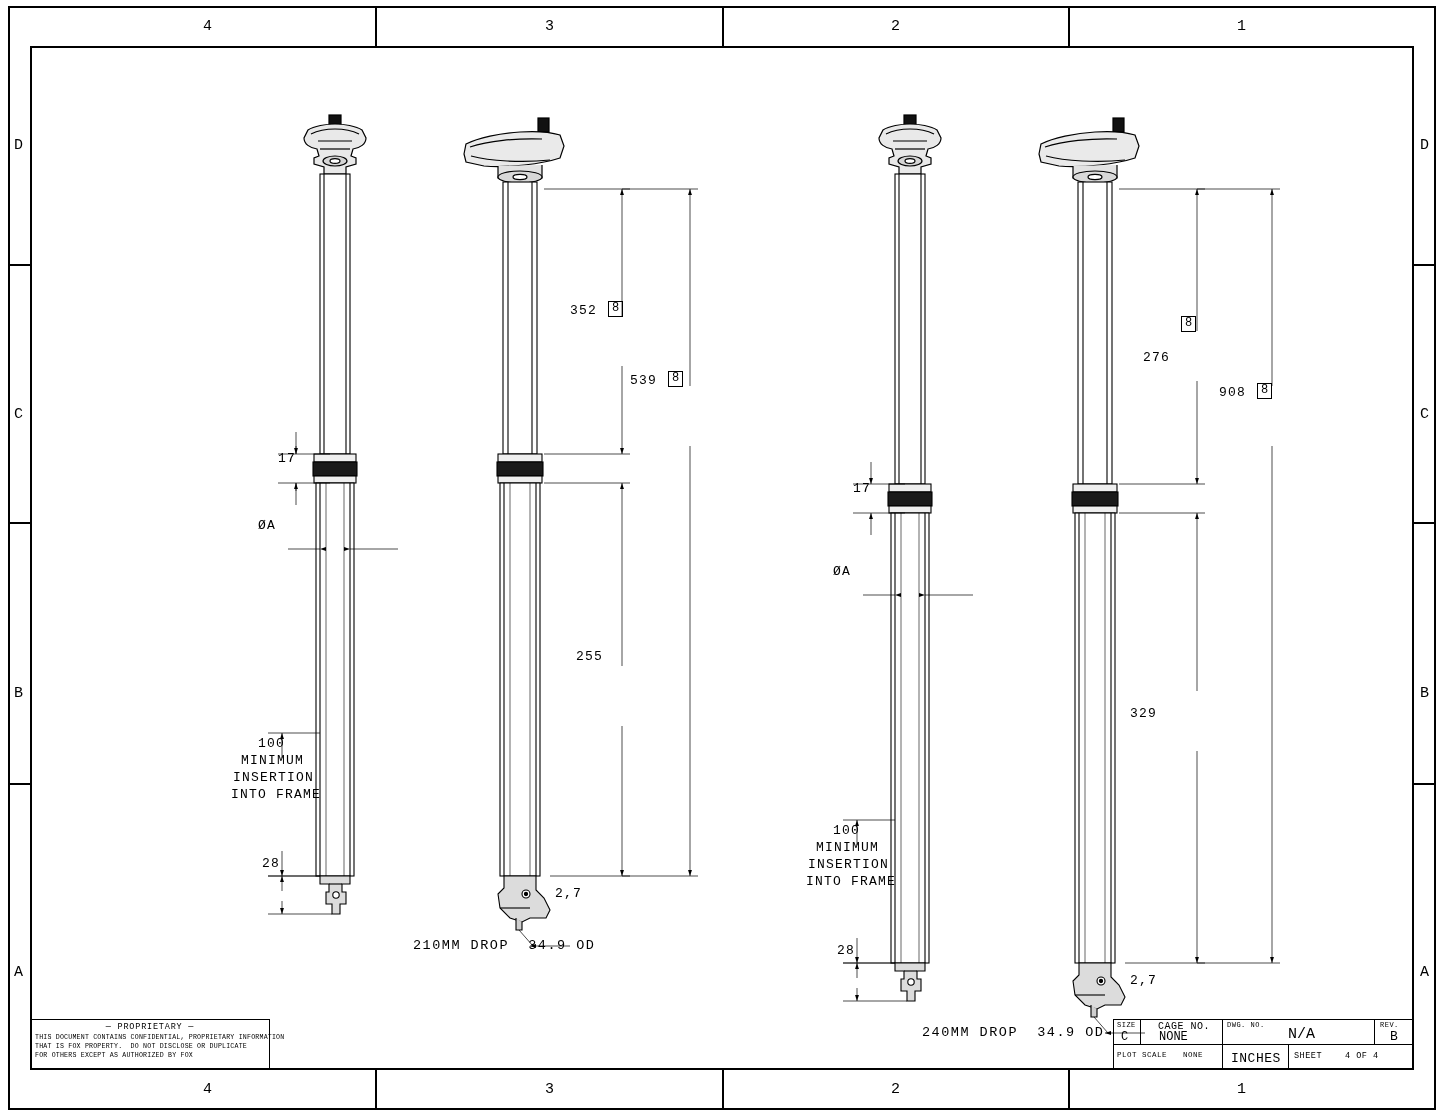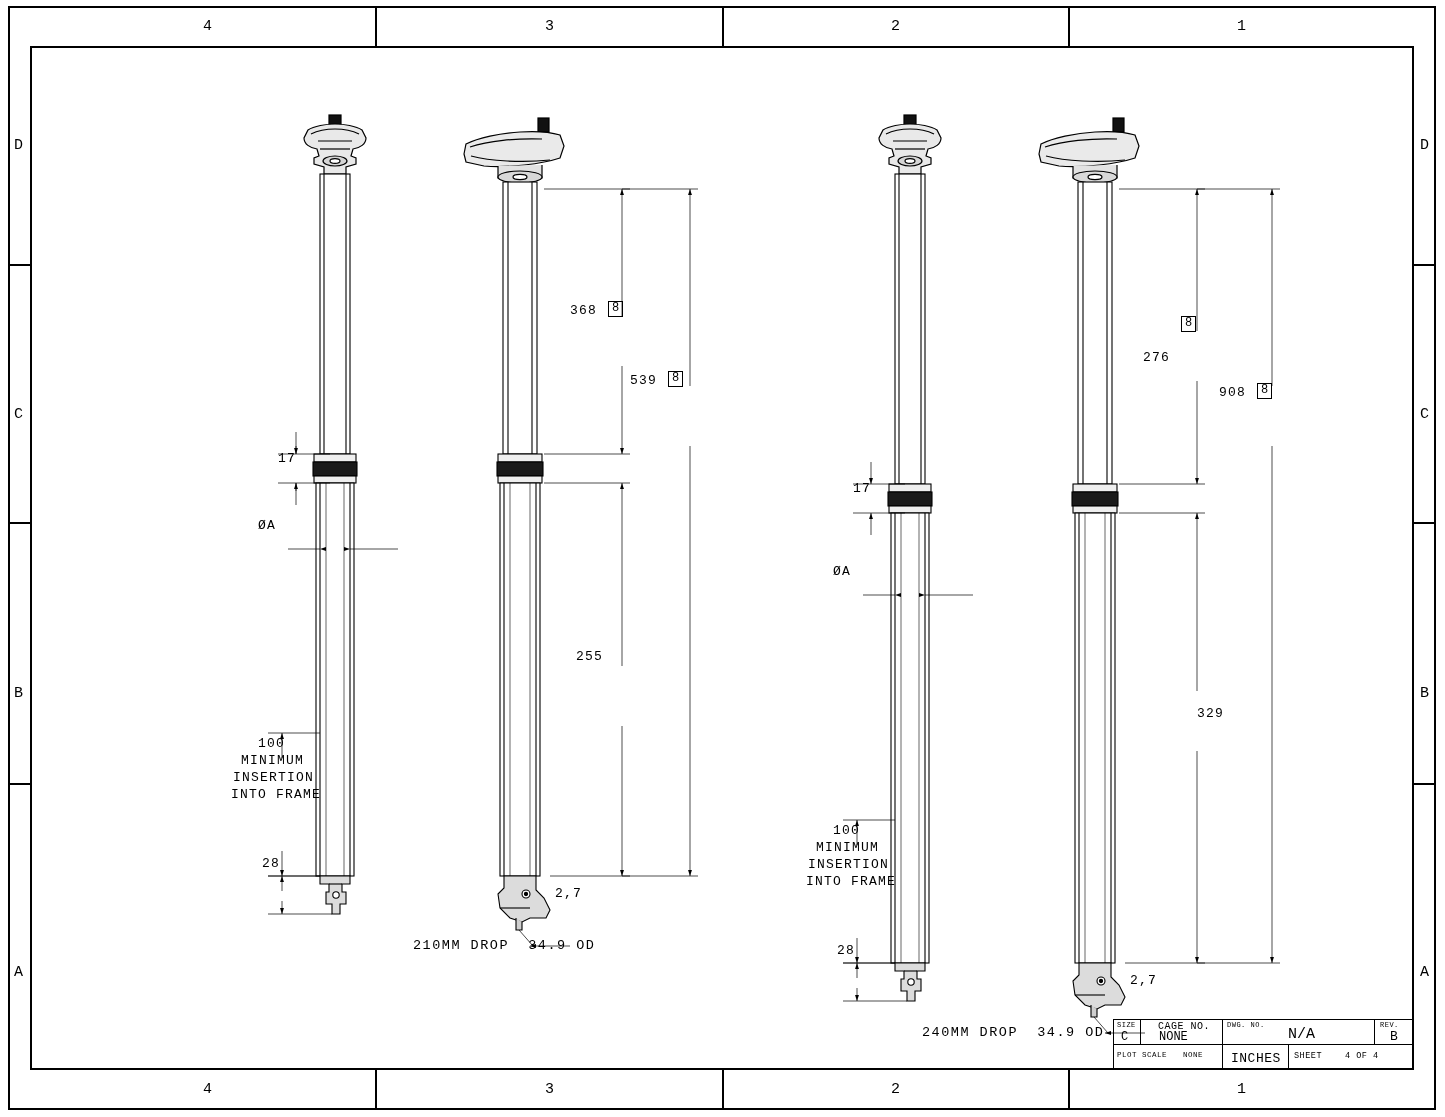--- a/index.html
+++ b/index.html
@@ -374,47 +374,53 @@
     </svg>
 
     <div class="dimtext" style="left:248px; top:405px;">17</div>
     <div class="dimtext" style="left:228px; top:472px;">ØA</div>
     <div class="dimtext" style="left:228px; top:690px;">100</div>
     <div class="dimtext" style="left:211px; top:707px;">MINIMUM</div>
     <div class="dimtext" style="left:203px; top:724px;">INSERTION</div>
     <div class="dimtext" style="left:201px; top:741px;">INTO FRAME</div>
     <div class="dimtext" style="left:232px; top:810px;">28</div>
 
-    <div class="dimtext" style="left:540px; top:257px;">368</div>
+    <div class="dimtext" style="left:540px; top:257px;">352</div>
     <div class="boxnum" style="left:578px; top:255px;">8</div>
     <div class="dimtext" style="left:600px; top:327px;">539</div>
     <div class="boxnum" style="left:638px; top:325px;">8</div>
     <div class="dimtext" style="left:546px; top:603px;">255</div>
     <div class="dimtext" style="left:525px; top:840px;">2,7</div>
 
     <div class="dimtext" style="left:823px; top:435px;">17</div>
     <div class="dimtext" style="left:803px; top:518px;">ØA</div>
     <div class="dimtext" style="left:803px; top:777px;">100</div>
     <div class="dimtext" style="left:786px; top:794px;">MINIMUM</div>
     <div class="dimtext" style="left:778px; top:811px;">INSERTION</div>
     <div class="dimtext" style="left:776px; top:828px;">INTO FRAME</div>
     <div class="dimtext" style="left:807px; top:897px;">28</div>
 
     <div class="dimtext" style="left:1113px; top:272px;margin-top:32px;">276</div>
     <div class="boxnum" style="left:1151px; top:270px;">8</div>
     <div class="dimtext" style="left:1189px; top:339px;">908</div>
     <div class="boxnum" style="left:1227px; top:337px;">8</div>
-    <div class="dimtext" style="left:1167px; top:660px;text-align:right;">329</div>
+    <div class="dimtext" style="left:1100px; top:660px;text-align:right;">329</div>
     <div class="dimtext" style="left:1100px; top:927px;">2,7</div>
 
     <div class="viewcap" style="left:347px; top:892px;margin-left:36px;">210MM DROP  34.9 OD</div>
     <div class="viewcap" style="left:892px; top:979px;">240MM DROP  34.9 OD</div>
 
   </div>
 
+  <div class="prop-box">
+    <div class="prop-title">—  PROPRIETARY —</div>
+    <div class="prop-body">THIS DOCUMENT CONTAINS CONFIDENTIAL, PROPRIETARY INFORMATION
+THAT IS FOX PROPERTY.  DO NOT DISCLOSE OR DUPLICATE
+FOR OTHERS EXCEPT AS AUTHORIZED BY FOX</div>
+  </div>
 
   <div class="tb" style="left:1113px; top:1019px; width:301px; height:51px;"></div>
 
   <div class="tick" style="left:1113px; top:1044px; width:301px; height:1px;"></div>
 
   <div class="tick" style="left:1140px; top:1019px; width:1px; height:25px;"></div>
   <div class="tick" style="left:1222px; top:1019px; width:1px; height:25px;"></div>
   <div class="tick" style="left:1374px; top:1019px; width:1px; height:25px;"></div>
 
   <div class="tick" style="left:1222px; top:1044px; width:1px; height:26px;"></div>

